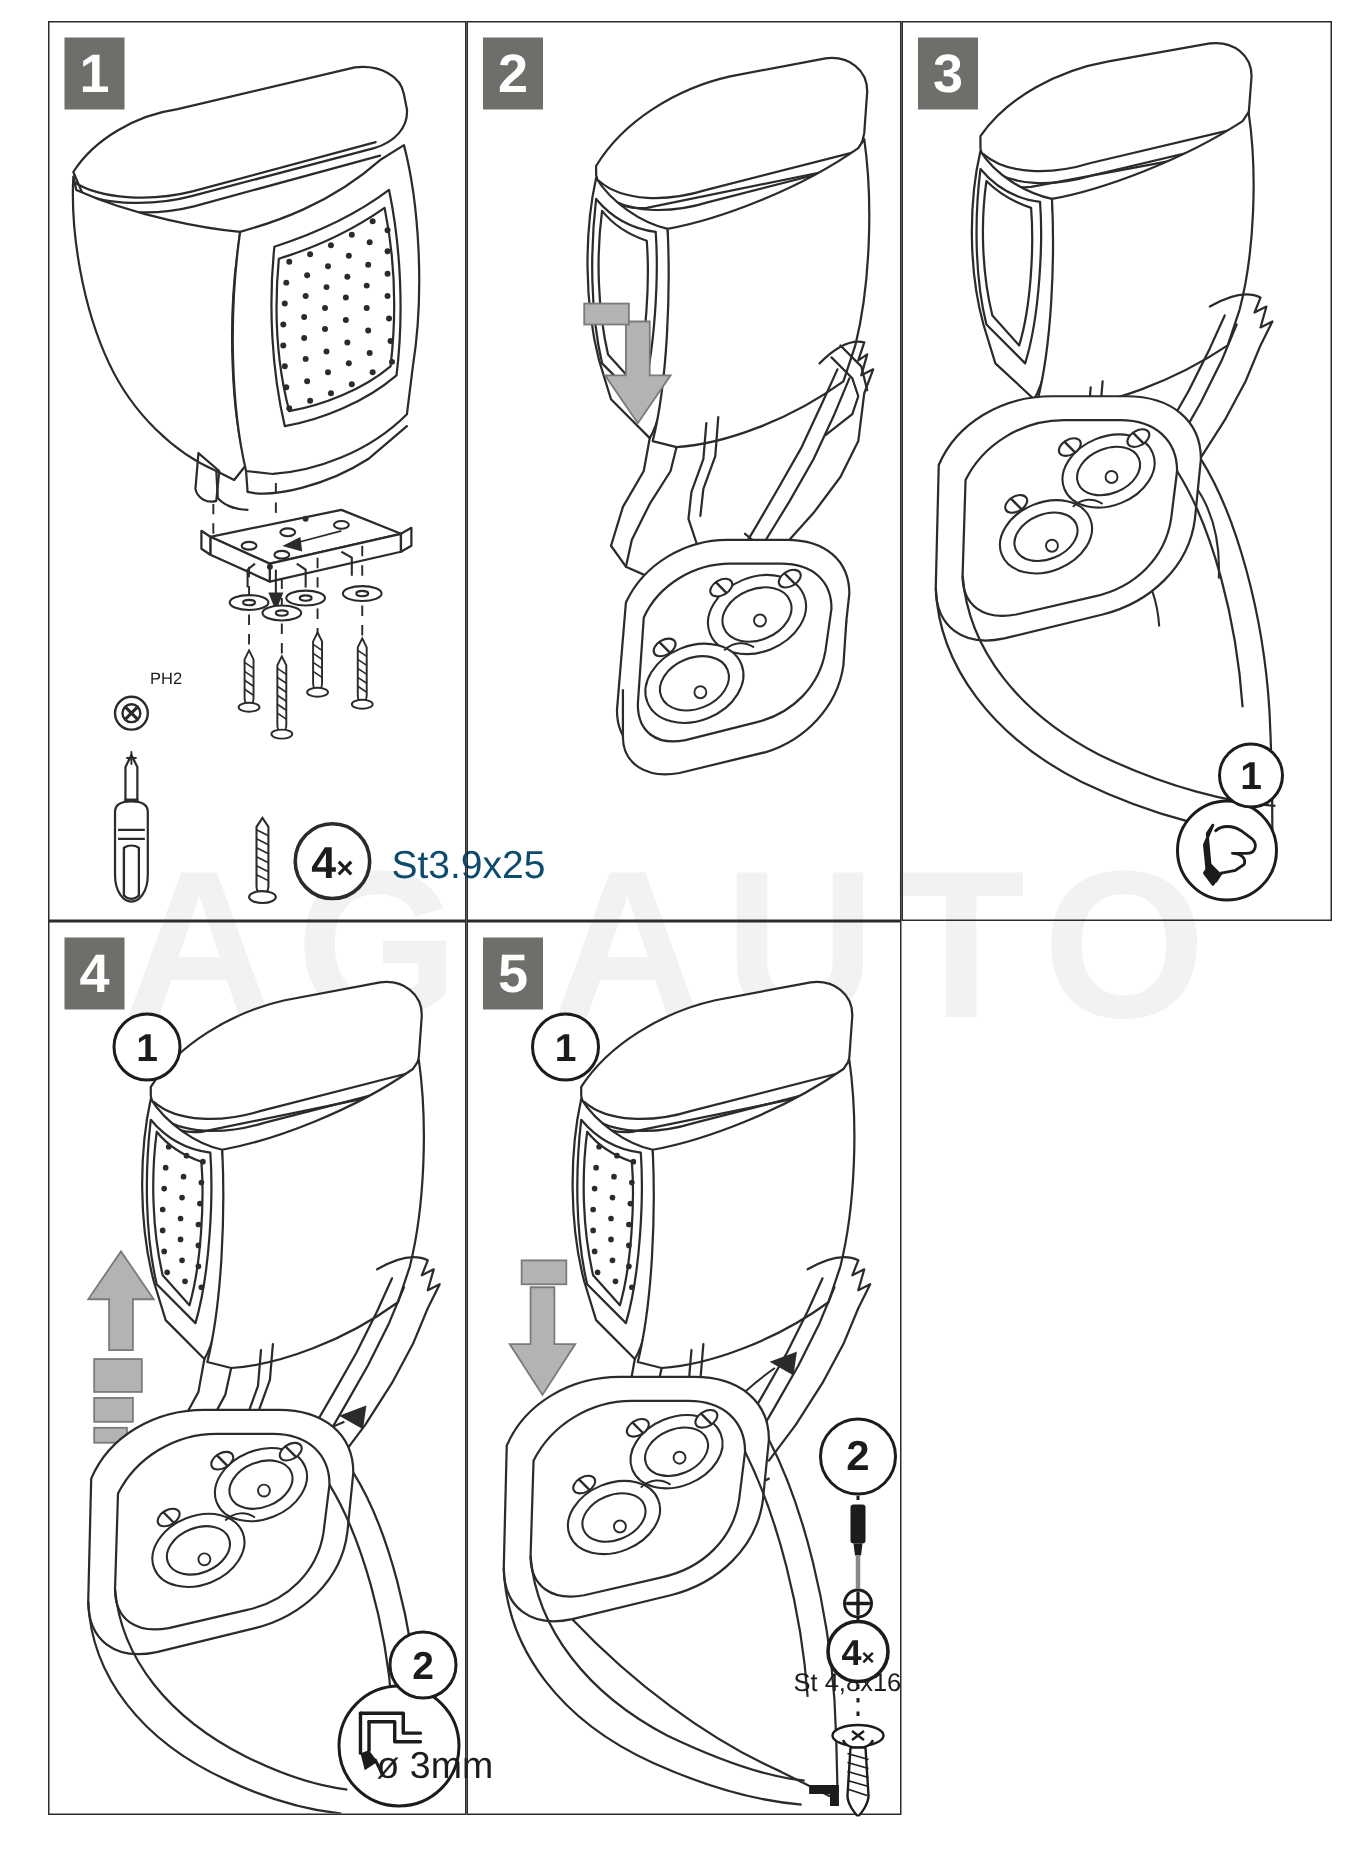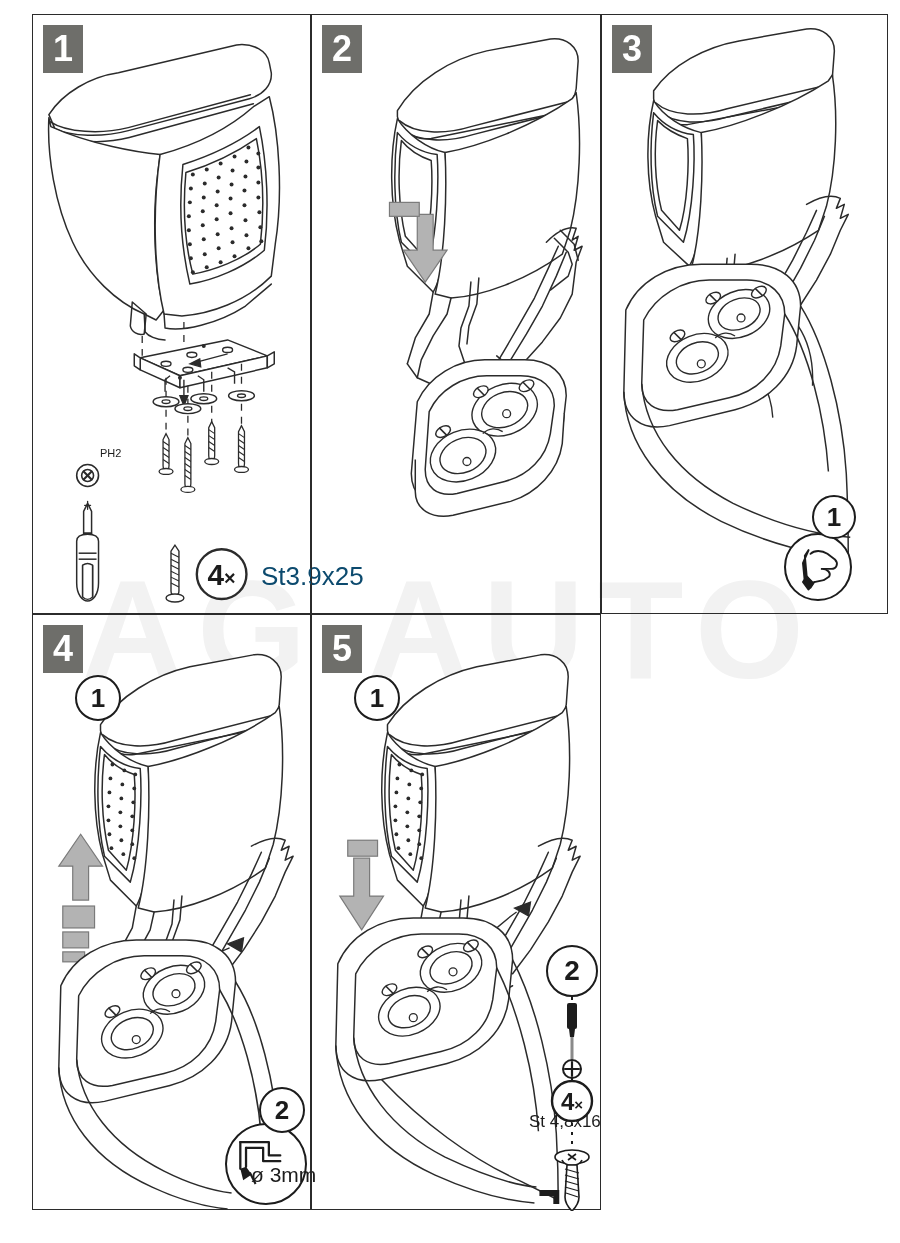--- a/index.html
+++ b/index.html
@@ -74,21 +74,21 @@
   }
   .spec-label-sm {
     position: absolute;
     font-size: 17px;
     color: #1c1c1c;
     white-space: nowrap;
     z-index: 7;
   }
   .drill-label {
     position: absolute;
-    font-size: 21px;
+    font-size: 25px;
     color: #1c1c1c;
     white-space: nowrap;
     z-index: 8;
   }
 </style>
 </head>
 <body>
 
 <div id="sheet">
 

